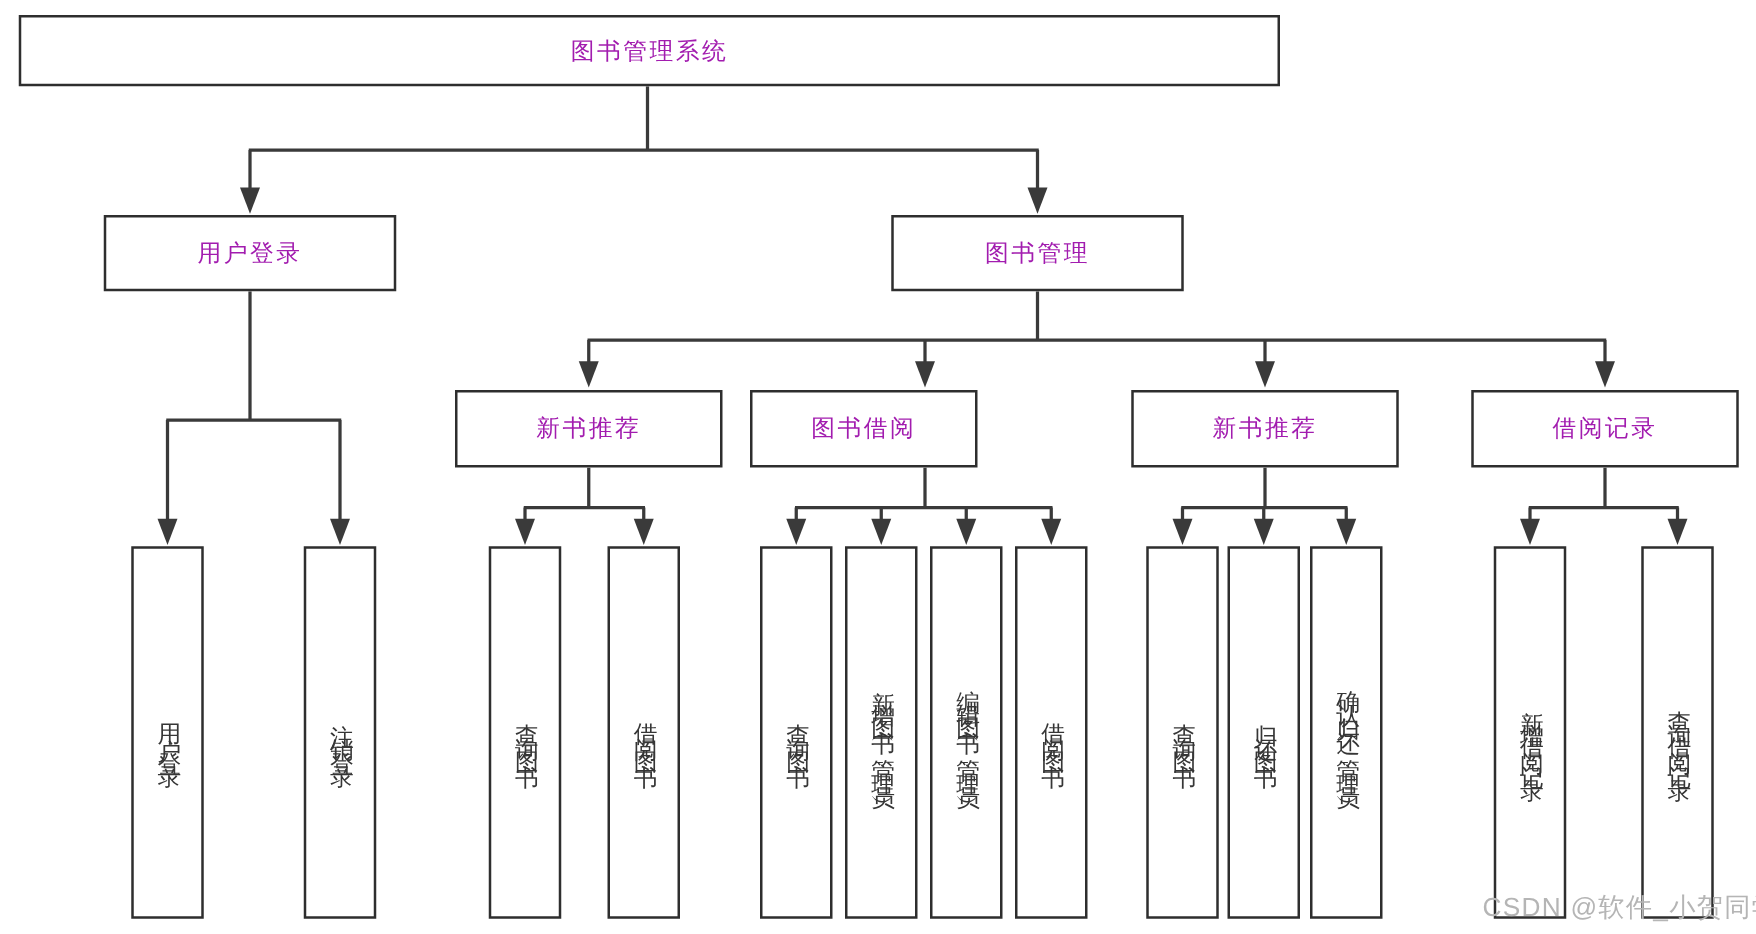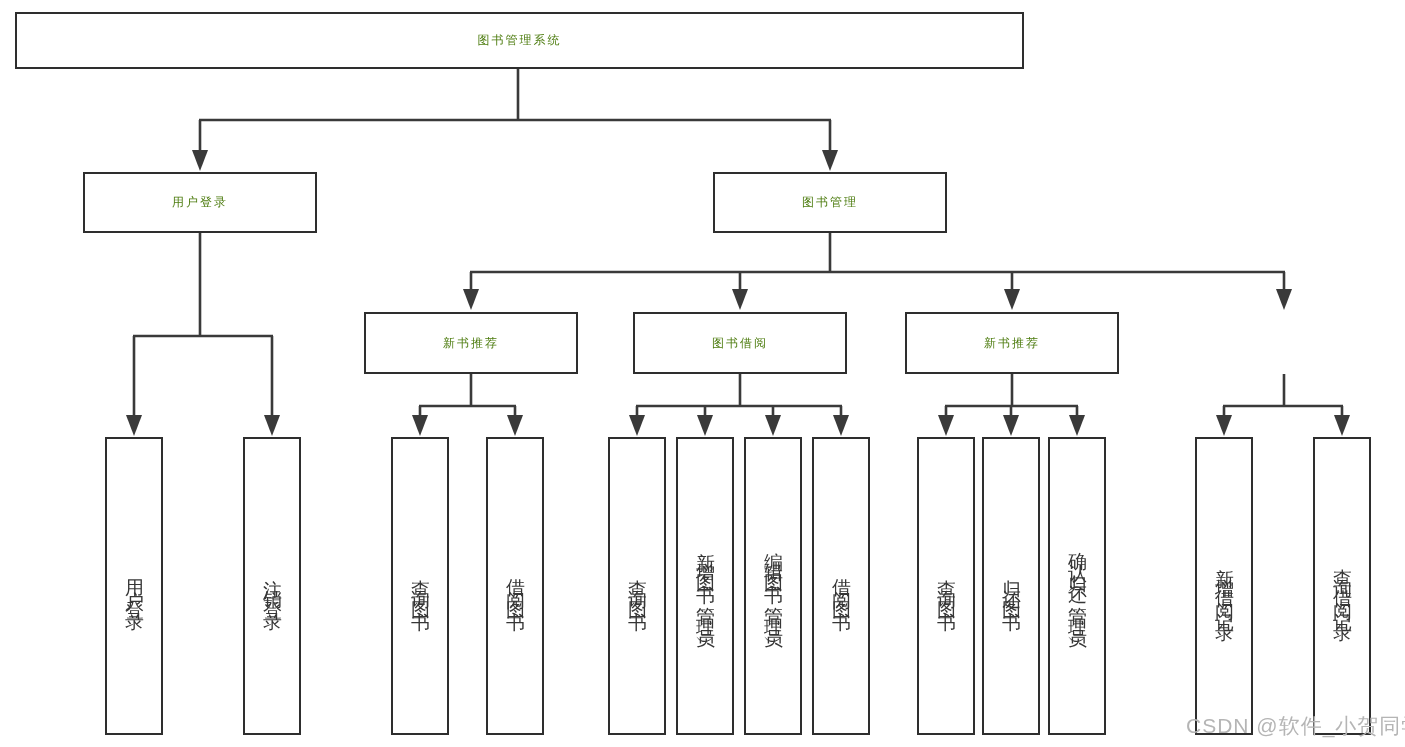--- a/index.html
+++ b/index.html
@@ -5,21 +5,21 @@
   html,body { margin:0; padding:0; background:#ffffff; }
   .canvas {
     position:relative; width:1405px; height:747px; background:#ffffff;
     font-family:"Liberation Sans", sans-serif; color:#363636; overflow:hidden;
   }
   svg.connectors { position:absolute; left:0; top:0; width:1405px; height:747px; }
   .box {
     position:absolute; background:#ffffff; border:2px solid #2e2e2e;
     box-sizing:border-box; display:flex; align-items:center; justify-content:center;
   }
-  .h-label { font-size:12px; letter-spacing:2px; color:#4d7c0f; white-space:nowrap; }
+  .h-label { font-size:19px; letter-spacing:2px; color:#a21caf; white-space:nowrap; }
   .v-box span {
     writing-mode:vertical-rl; text-orientation:mixed;
     font-size:19px; letter-spacing:11px; line-height:1.1; color:#363636;
   }
   .watermark {
     position:absolute; left:1186px; top:712px; font-size:21px;
     color:#b5b5b5; letter-spacing:1px; white-space:nowrap;
   }
 </style>
 </head>
@@ -67,25 +67,28 @@
   <div class="box" style="left:83px;top:172px;width:234px;height:61px">
     <span class="h-label">用户登录</span>
   </div>
   <div class="box" style="left:364px;top:312px;width:214px;height:62px">
     <span class="h-label">新书推荐</span>
   </div>
 
   <div class="box" style="left:713px;top:172px;width:234px;height:61px">
     <span class="h-label">图书管理</span>
   </div>
-  <div class="box" style="left:633px;top:312px;width:214px;height:62px">
+  <div class="box" style="left:600px;top:312px;width:182px;height:62px">
     <span class="h-label">图书借阅</span>
   </div>
   <div class="box" style="left:905px;top:312px;width:214px;height:62px">
     <span class="h-label">新书推荐</span>
+  </div>
+  <div class="box" style="left:1177px;top:312px;width:214px;height:62px">
+    <span class="h-label">借阅记录</span>
   </div>
 
   <div class="box v-box" style="left:105px;top:437px;width:58px;height:298px">
     <span>用户登录</span>
   </div>
   <div class="box v-box" style="left:243px;top:437px;width:58px;height:298px">
     <span>注销登录</span>
   </div>
 
   <div class="box v-box" style="left:391px;top:437px;width:58px;height:298px">

